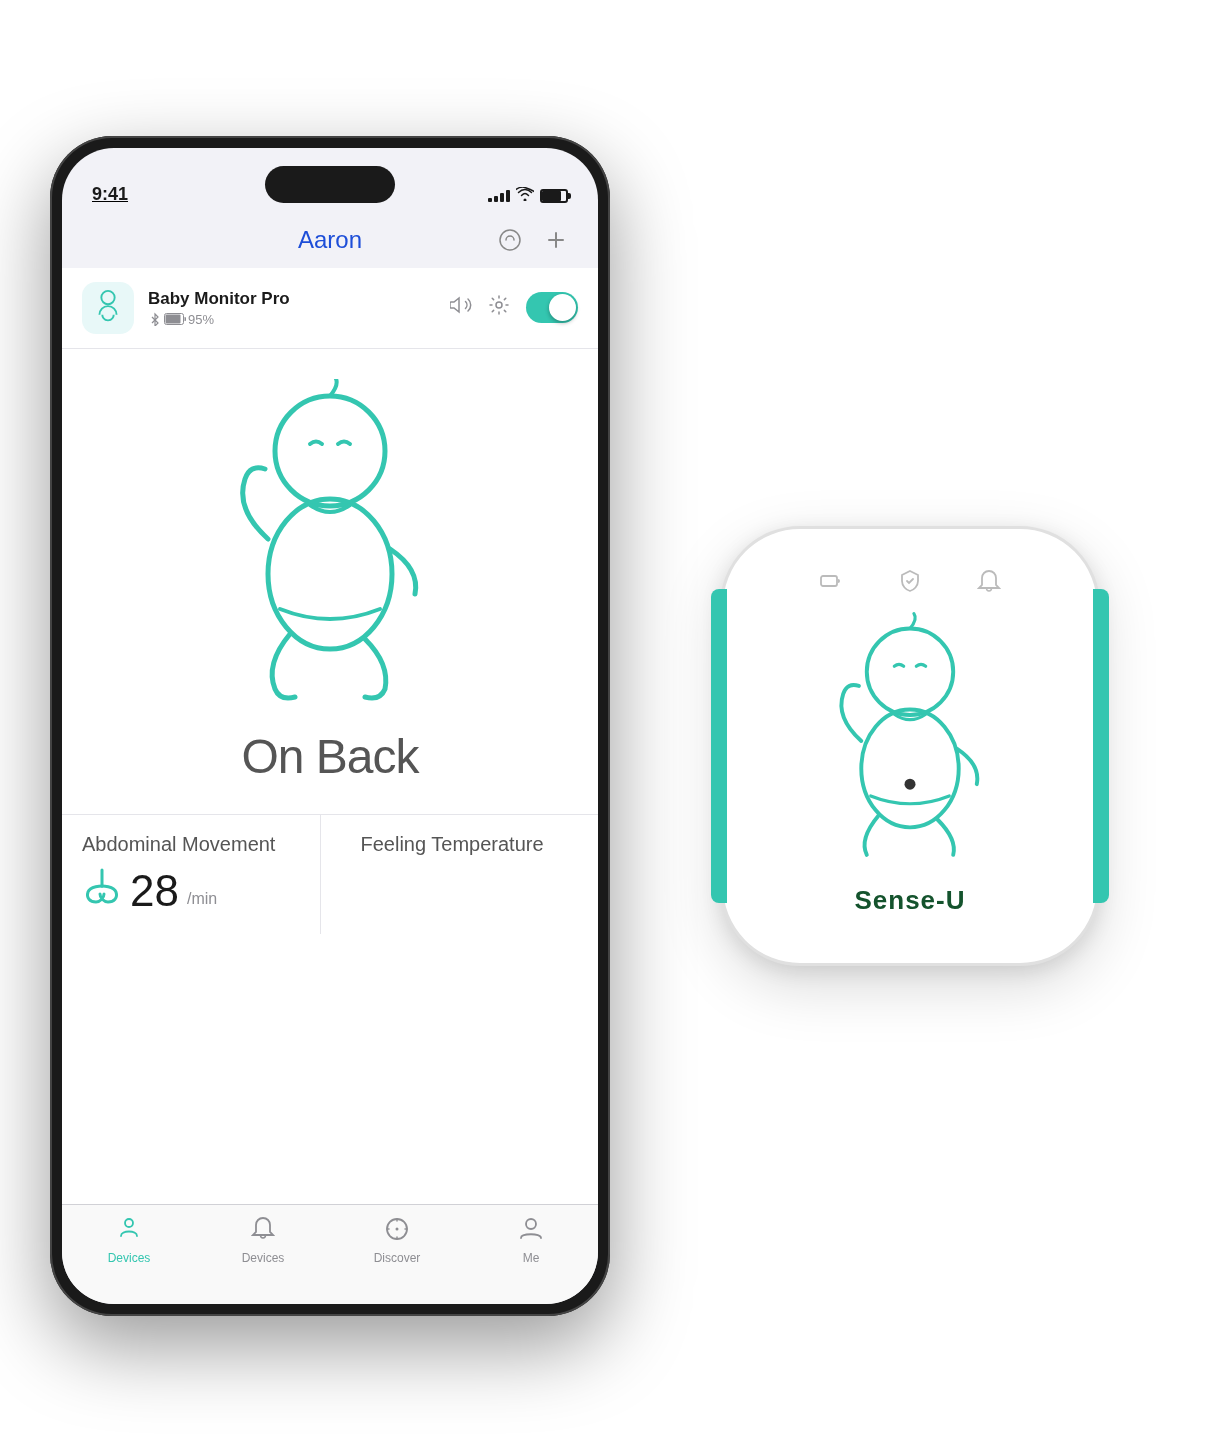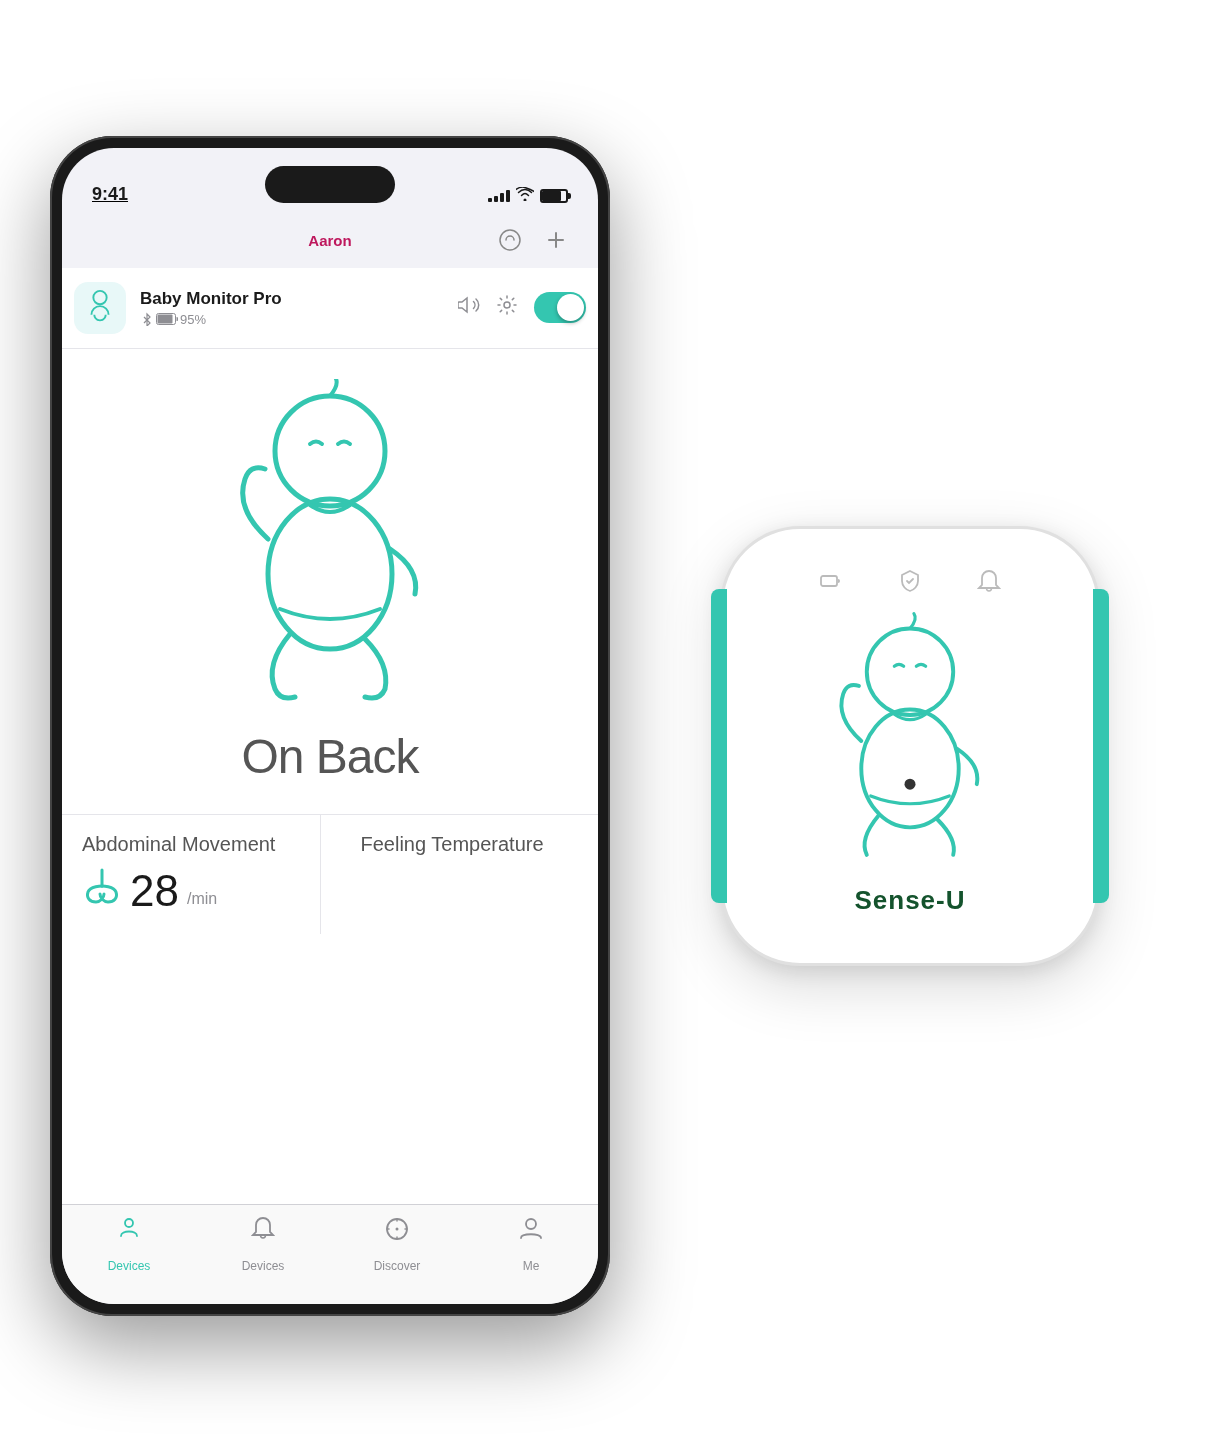--- a/index.html
+++ b/index.html
@@ -143,23 +143,23 @@
       right: 0;
       height: 55px;
       display: flex;
       align-items: center;
       justify-content: center;
       background: #f2f2f7;
       z-index: 5;
     }
 
     .nav-title {
-      font-size: 15px;
-      font-weight: 700;
-      color: #be185d;
+      font-size: 24px;
+      font-weight: 400;
+      color: #1d4ed8;
     }
 
     .nav-actions {
       position: absolute;
       right: 28px;
       display: flex;
       align-items: center;
       gap: 18px;
     }
 
@@ -179,21 +179,21 @@
       right: 0;
       bottom: 100px;
       background: white;
       overflow: hidden;
     }
 
     
     .device-row {
       display: flex;
       align-items: center;
-      padding: 14px 12px;
+      padding: 14px 20px;
       background: white;
       border-bottom: 1px solid #e5e5ea;
     }
 
     .device-icon-wrap {
       width: 52px;
       height: 52px;
       border-radius: 14px;
       background: #e8f8f8;
       display: flex;
@@ -347,21 +347,21 @@
       display: flex;
       align-items: flex-start;
       justify-content: space-around;
       padding-top: 10px;
     }
 
     .tab-item {
       display: flex;
       flex-direction: column;
       align-items: center;
-      gap: 16px;
+      gap: 8px;
       width: 80px;
     }
 
     .tab-icon {
       width: 28px;
       height: 28px;
       display: flex;
       align-items: center;
       justify-content: center;
       font-size: 22px;

